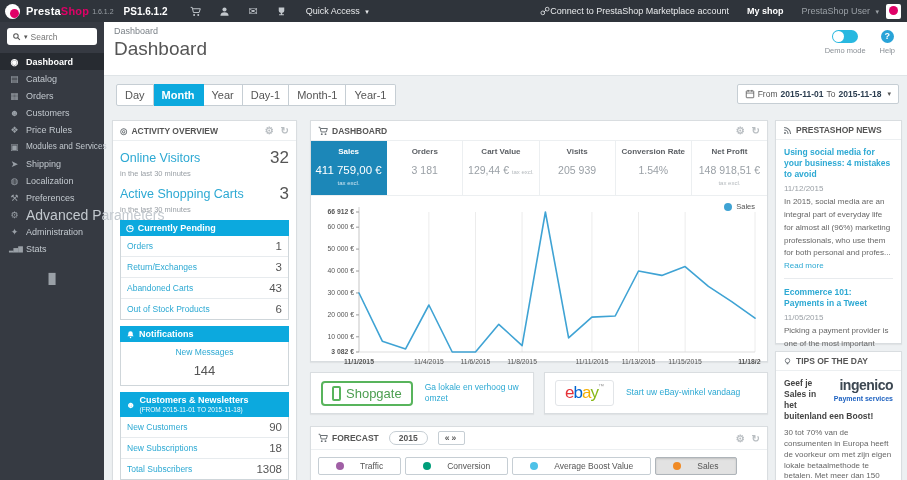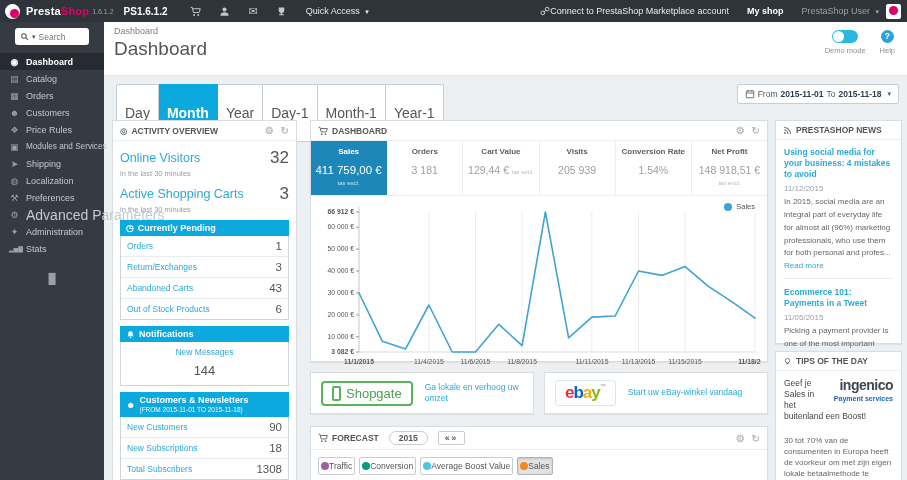--- a/index.html
+++ b/index.html
@@ -20,21 +20,21 @@
   .tb-right{margin-left:auto;display:flex;align-items:center}
   .tb-link{font-size:9px;color:#e8eaec;display:flex;align-items:center;margin-right:18px;cursor:pointer}
   .tb-myshop{font-size:9px;color:#fff;font-weight:bold;margin-right:18px;cursor:pointer}
   .tb-user{font-size:9px;color:#9aa0a6;margin-right:7px;cursor:pointer}
   .avatar{width:15px;height:15px;background:#fff;border-radius:2px;margin-right:6px;position:relative}
   .avatar::after{content:"";position:absolute;left:3px;top:2px;width:9px;height:9px;border-radius:50%;background:#df0067}
   .caret{font-size:7px;margin-left:3px}
 
   
   .sidebar{position:absolute;top:22px;left:0;width:104px;height:458px;background:#363a42;z-index:9}
-  .searchbox{margin:6px 15px 8px;background:#fff;border-radius:3px;height:17px;display:flex;align-items:center;padding:0 5px;gap:3px}
+  .searchbox{margin:6px 7px 8px;background:#fff;border-radius:3px;height:17px;display:flex;align-items:center;padding:0 5px;gap:3px}
   .searchbox .mag{color:#555}
   .searchbox .caret{color:#555;margin:0}
   .searchbox input{border:0;outline:0;width:50px;font-size:8.5px;color:#555;font-family:"Liberation Sans",sans-serif}
   .nav-item{height:17px;display:flex;align-items:center;gap:6px;padding-left:9px;color:#c3c9cf;font-size:9px;cursor:pointer;white-space:nowrap}
   .nav-item .ni{width:11px;text-align:center;font-size:9px;color:#9aa0a7;flex:0 0 11px}
   .nav-item.active{background:#272b31;color:#fff;font-weight:bold}
   .nav-item.active .ni{color:#fff}
   .collapse{margin-top:16px;text-align:center;color:#9aa0a7;font-size:10px;cursor:pointer}
 
   
@@ -43,21 +43,21 @@
   .ptitle{font-size:19px;color:#555;padding:2px 0 0 10px;font-weight:normal}
   .head-tools{position:absolute;right:12px;top:8px;display:flex;gap:14px;text-align:center}
   .tool-stack{display:flex;flex-direction:column;align-items:center;gap:3px;cursor:pointer}
   .toggle{width:26px;height:13px;border-radius:8px;background:#28b8e0;position:relative}
   .toggle::after{content:"";position:absolute;left:1px;top:1px;width:11px;height:11px;border-radius:50%;background:#fff}
   .helpdot{width:13px;height:13px;border-radius:50%;background:#28a3d8;color:#fff;font-size:9px;font-weight:bold;line-height:13px;text-align:center}
   .tool-label{font-size:7.5px;color:#8a9096}
 
   
   .toolbar{position:absolute;top:84px;left:116px;display:flex}
-  .rbtn{font-size:14px;color:#555;background:#fff;border:1px solid #c6ced4;border-left:0;padding:20px 8px;cursor:pointer}
+  .rbtn{font-size:11px;color:#555;background:#fff;border:1px solid #c6ced4;border-left:0;padding:4px 8px;cursor:pointer}
   .rbtn:first-child{border-left:1px solid #c6ced4;border-radius:2px 0 0 2px}
   .rbtn:last-child{border-radius:0 2px 2px 0}
   .rbtn.active{background:#0ca9de;border-color:#0ca9de;color:#fff;font-weight:bold}
   .datebtn{position:absolute;top:84px;right:8px;left:auto;background:#fff;border:1px solid #c6ced4;border-radius:2px;font-size:8.5px;color:#555;padding:4px 7px;display:flex;align-items:center;gap:3px;cursor:pointer}
   .datebtn b{color:#2c3e50}
 
   
   .panel{position:absolute;background:#fff;border:1px solid #d9dde0;box-shadow:0 1px 1px rgba(0,0,0,.05)}
   .phead{display:flex;align-items:center;gap:4px;padding:4px 7px;font-size:8.5px;font-weight:bold;color:#555;border-bottom:1px solid #eceff1}
   .phead .pico{color:#6a7075;display:flex}
@@ -101,48 +101,48 @@
   .legend{position:absolute;right:12px;top:6px;display:flex;align-items:center;gap:4px;font-size:7.5px;color:#555}
   .ldot{width:8px;height:8px;border-radius:50%;background:#3b97c6}
 
   
   #shopgate{left:310px;top:372px;width:224px;height:42px;display:flex;align-items:center;padding:0 10px}
   #ebaybox{left:544px;top:372px;width:224px;height:42px;display:flex;align-items:center;padding:0 10px}
   .sg-logo{border:2px solid #58b45c;border-radius:4px;padding:3px 9px;display:flex;align-items:center;gap:5px;cursor:pointer}
   .sg-phone{width:9px;height:15px;border:2px solid #58b45c;border-radius:2px}
   .sg-name{font-size:13px;color:#4c9e50;font-weight:normal}
   .ebay-logo{border:1px solid #e2e5e8;border-radius:3px;padding:2px 9px;cursor:pointer}
-  .ebay-logo b{font-size:17px;font-weight:bold;letter-spacing:-1px}
+  .ebay-logo b{font-size:17px;font-weight:normal;letter-spacing:-1px}
   .ebay-tm{font-size:6px;color:#999;vertical-align:top}
   .ban-link{font-size:8.5px;color:#2da9d3;margin-left:12px;cursor:pointer;line-height:1.3}
 
   
   #forecast{left:310px;top:426px;width:458px;height:60px}
   .year-pill{border:1px solid #c6ced4;border-radius:9px;padding:1px 9px;font-size:8.5px;font-weight:bold;color:#555;margin-left:6px;cursor:pointer}
   .nav-arrows{border:1px solid #c6ced4;border-radius:2px;padding:1px 6px;margin-left:6px;font-size:8.5px;color:#555;letter-spacing:2px;cursor:pointer;font-weight:bold}
   .fc-legend{display:flex;gap:4px;padding:7px}
-  .fc-btn{display:flex;align-items:center;gap:0;border:1px solid #c6ced4;background:#fff;border-radius:2px;font-size:8.5px;color:#555;padding:3px 2px;cursor:pointer;font-family:"Liberation Sans",sans-serif}
+  .fc-btn{display:flex;align-items:center;gap:16px;border:1px solid #c6ced4;background:#fff;border-radius:2px;font-size:8.5px;color:#555;padding:3px 17px;cursor:pointer;font-family:"Liberation Sans",sans-serif}
   .fc-btn.active{background:#e2e2e2;border-color:#aeb4b9;box-shadow:inset 0 1px 2px rgba(0,0,0,.15)}
   .fc-dot{width:8px;height:8px;border-radius:50%}
 
   
   #news{left:775px;top:120px;width:127px;height:224px}
   .nbody{padding:7px 8px}
   .ntitle{color:#2da9d3;font-size:8.5px;font-weight:bold;line-height:1.3;cursor:pointer}
   .ndate{color:#9aa0a6;font-size:8px;margin:4px 0 2px}
   .ntext{color:#666;font-size:8px;line-height:1.35}
   .readmore{color:#2da9d3;font-size:8px;cursor:pointer}
   .nsep{border-top:1px solid #e8ebee;margin:8px 0}
   .findmore{display:block;text-align:center;color:#2da9d3;font-size:8.5px;margin-top:10px;cursor:pointer}
   #tips{left:775px;top:351px;width:127px;height:140px}
   .tbody{padding:7px 8px}
   .ing{float:right;width:66px;text-align:right;margin:0 0 2px 4px;cursor:pointer}
   .ing-main{font-size:14px;font-weight:bold;color:#3d4852;letter-spacing:-.5px;line-height:1}
   .ing-sub{font-size:7px;font-weight:bold;color:#1e62c0;line-height:1.1}
-  .tip-head{font-size:8.5px;font-weight:normal;color:#444;line-height:1.3;margin-bottom:14px}
+  .tip-head{font-size:8.5px;font-weight:bold;color:#444;line-height:1.3;margin-bottom:6px}
   .tip-text{font-size:8px;color:#666;line-height:1.35;clear:none}
 </style>
 </head>
 <body>
 
 <div class="topbar">
   <div class="logo-circle"></div>
   <span class="brand"><span>Presta</span><span class="pink">Shop</span></span>
   <span class="brand-ver">1.6.1.2</span>
   <span class="shopname">PS1.6.1.2</span>

